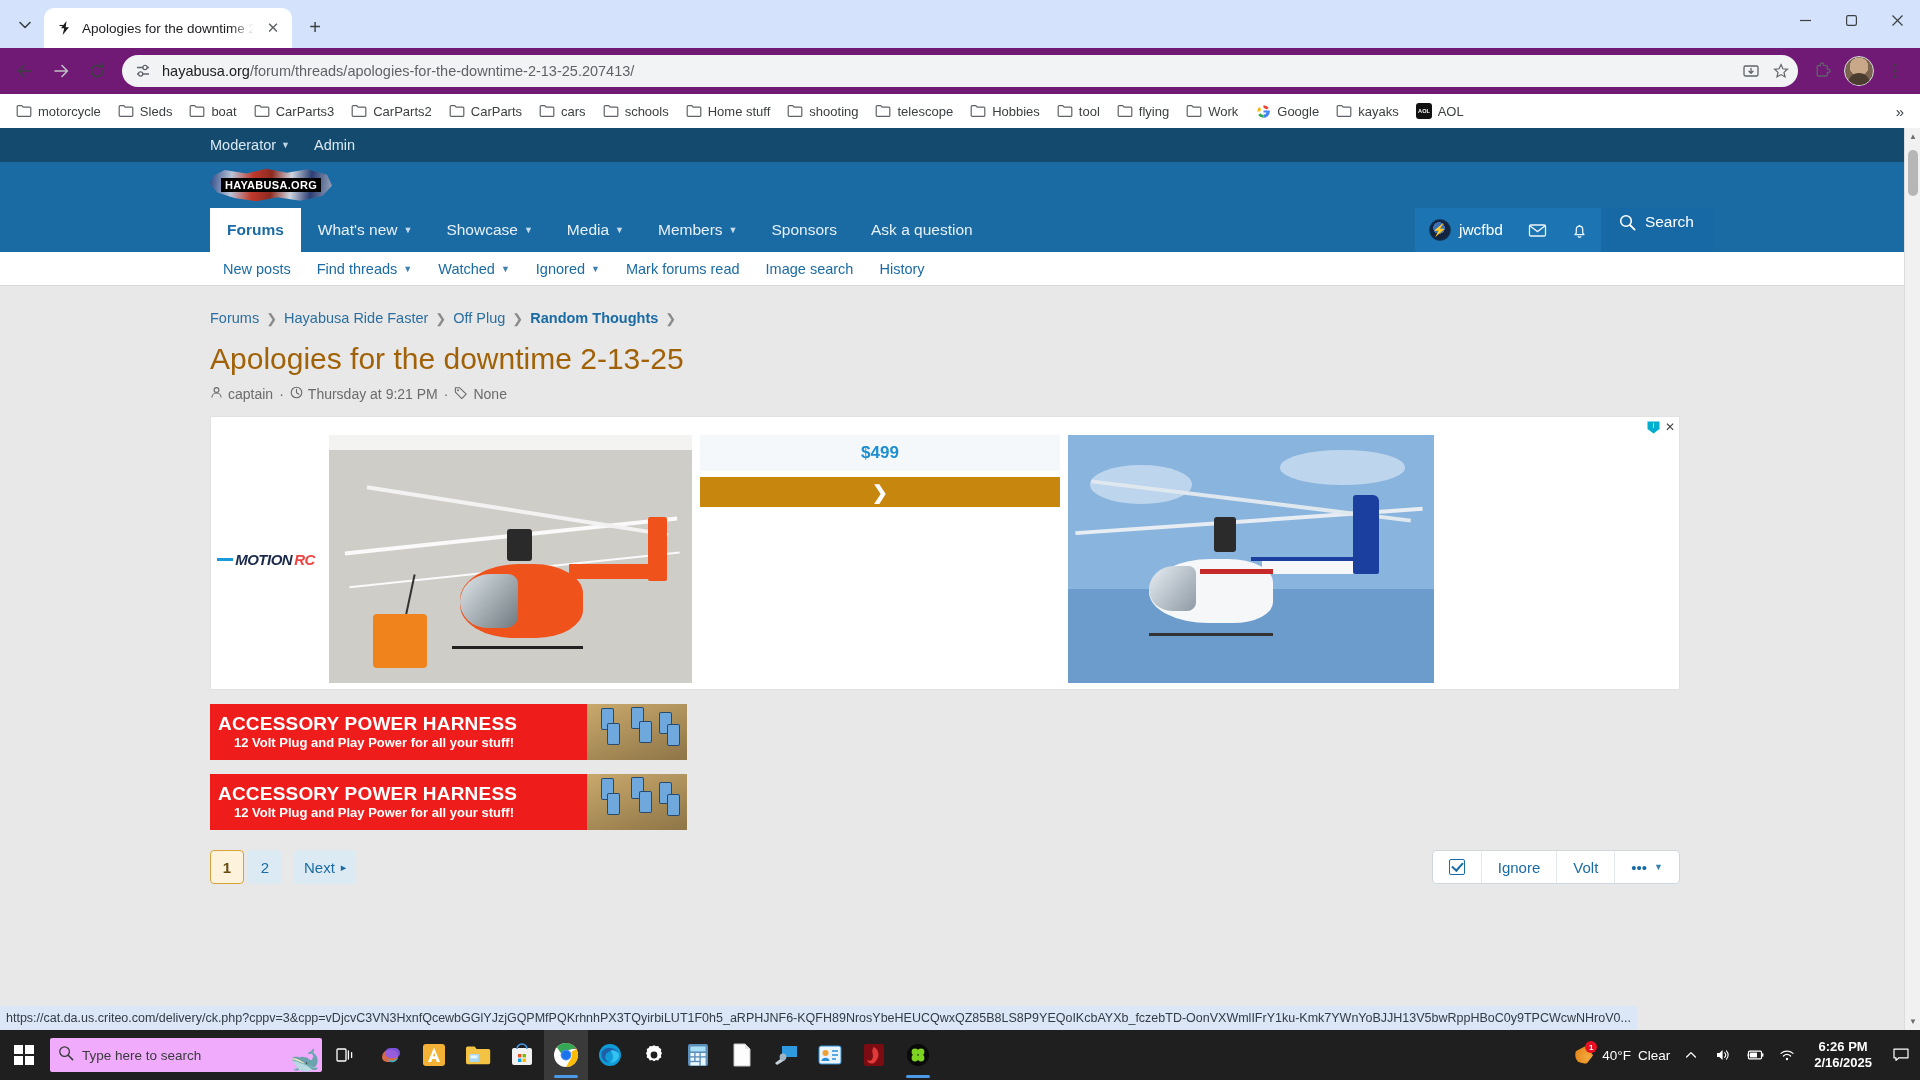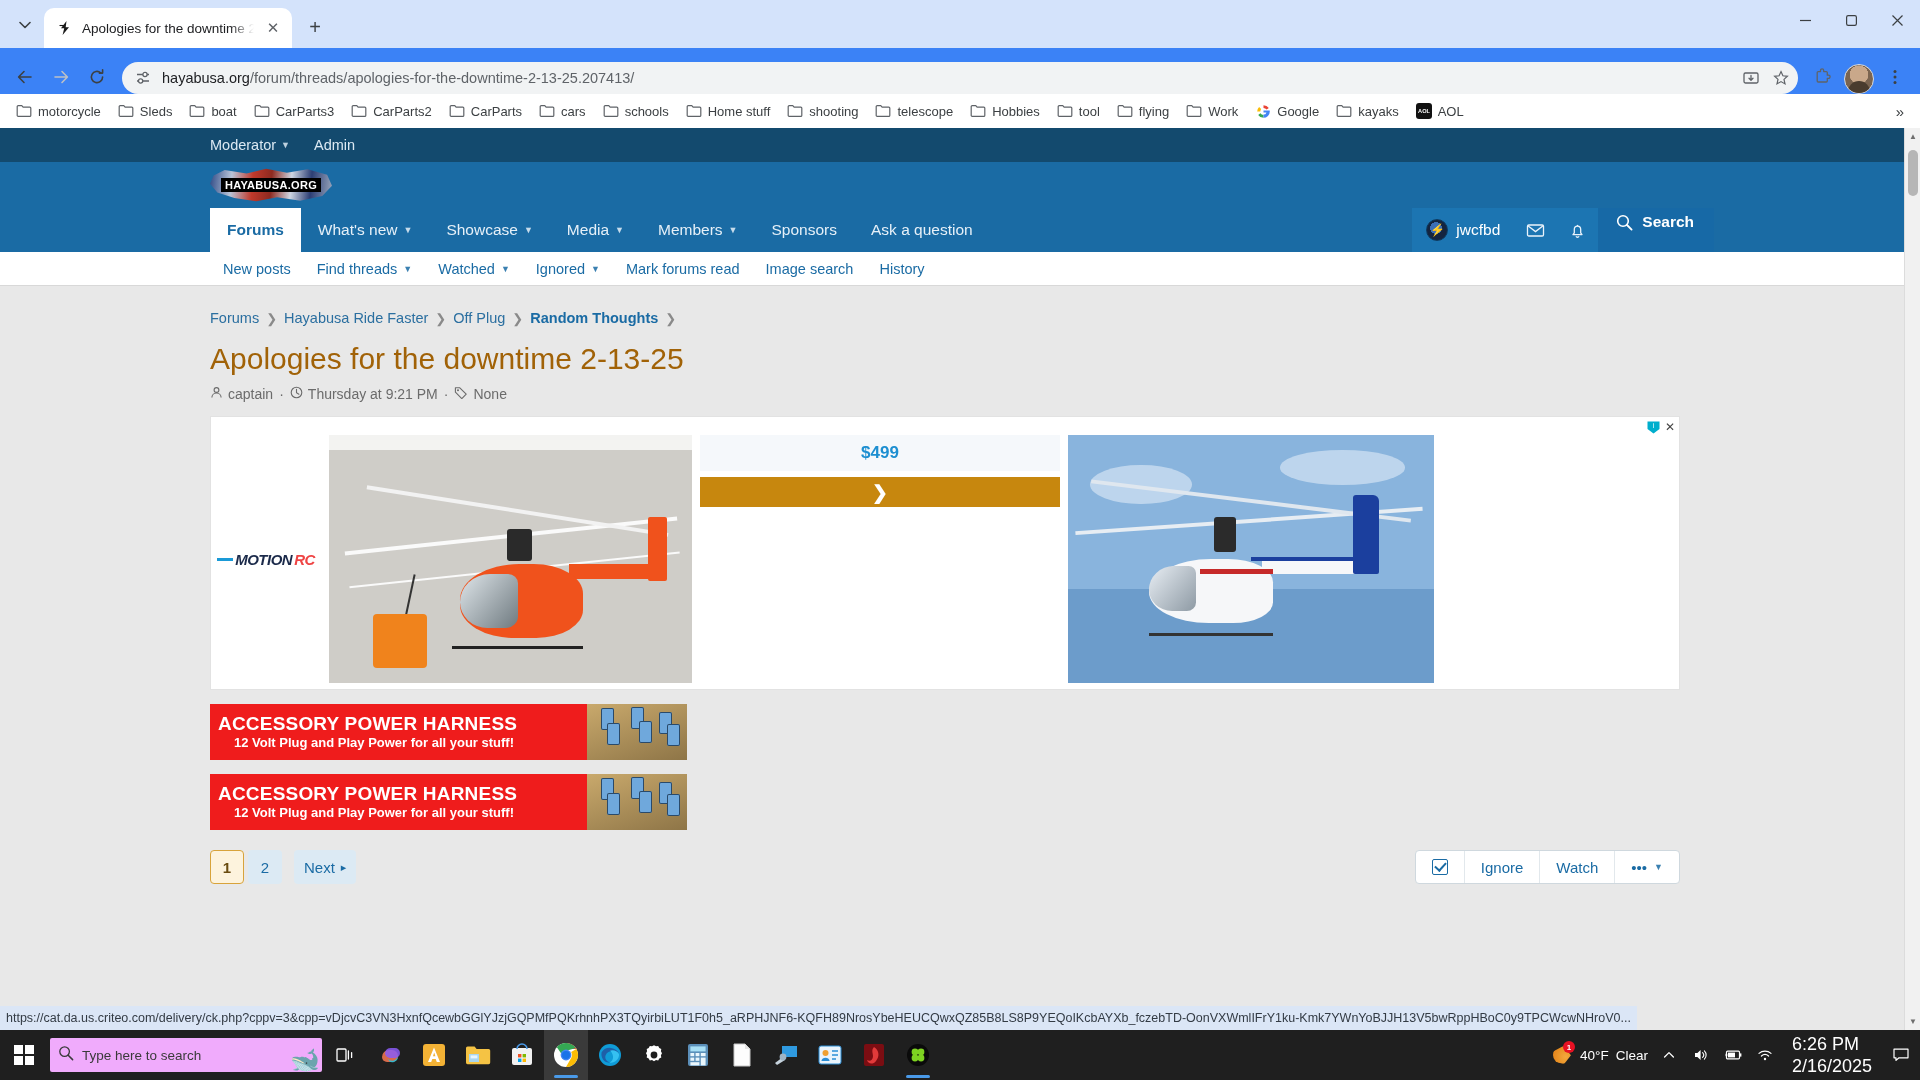--- a/index.html
+++ b/index.html
@@ -38,21 +38,21 @@
     align-items: center; justify-content: center; font-size: 15px; color: #5f6368; cursor: pointer;
   }
   .new-tab-btn {
     width: 30px; height: 30px; margin: 0 0 6px 8px; border-radius: 50%;
     display: flex; align-items: center; justify-content: center;
     font-size: 20px; color: #3c4043; cursor: pointer; font-weight: 300;
   }
   .wincontrols { position: absolute; right: 0; top: 0; display: flex; height: 40px; }
   .wc { width: 46px; height: 40px; display: flex; align-items: center; justify-content: center; color: #3c4043; cursor: pointer; }
 
-  .toolbar { height: 46px; background: #3b82f6; display: flex; align-items: flex-end; padding: 0 8px; gap: 2px; }
+  .toolbar { height: 46px; background: #701a75; display: flex; align-items: center; padding: 0 8px; gap: 2px; }
   .tb-btn {
     width: 34px; height: 34px; border-radius: 50%; display: flex;
     align-items: center; justify-content: center; color: #5f6368; cursor: pointer; flex: 0 0 34px;
   }
   .tb-btn.disabled { color: #bdc1c6; }
   .omnibox {
     flex: 1; height: 32px; background: #f1f3f4; border-radius: 16px;
     display: flex; align-items: center; padding: 0 6px 0 10px; margin: 0 6px; gap: 8px;
     cursor: text;
   }
@@ -102,21 +102,21 @@
   .caret { font-size: 9px; opacity: .85; }
   .nav-right { margin-left: auto; display: flex; align-items: stretch; padding-right: 190px; }
   .nav-user { display: flex; align-items: center; gap: 8px; padding: 0 14px; background: #1c75b2; color: #fff; font-size: 15.5px; cursor: pointer; }
   .user-av {
     width: 22px; height: 22px; border-radius: 50%;
     background: radial-gradient(circle at 45% 40%, #3d6fb5 0 35%, #14243f 36% 100%);
     border: 1px solid #0d3a60; display: flex; align-items: center; justify-content: center;
     font-size: 12px; color: #cfe3f5;
   }
   .nav-icobtn { width: 42px; background: #1c75b2; display: flex; align-items: center; justify-content: center; color: #eaf3fb; cursor: pointer; }
-  .nav-search { display: flex; align-items: center; gap: 9px; padding: 0 20px 16px 18px; background: #1769a6; color: #fff; font-size: 15.5px; cursor: pointer; font-weight: bold; }
+  .nav-search { display: flex; align-items: center; gap: 9px; padding: 0 20px 16px 18px; background: #1769a6; color: #fff; font-size: 15.5px; cursor: pointer; }
 
   .subnav { background: #fff; height: 34px; display: flex; align-items: center; padding-left: 210px; gap: 0; border-bottom: 1px solid #d8d8d8; }
   .subnav a { color: #1a6ba4; font-size: 14.5px; text-decoration: none; padding: 0 13px; display: flex; align-items: center; gap: 6px; cursor: pointer; }
 
   .content { padding: 0 0 0 210px; }
   .crumbs { display: flex; align-items: center; gap: 7px; padding: 24px 0 0 0; font-size: 14.5px; }
   .crumbs a { color: #2b6fa0; text-decoration: none; cursor: pointer; }
   .crumbs a.cur { font-weight: 700; color: #1a6ba4; }
   .crumbs .sep { color: #8a8a8a; font-size: 13px; }
 
@@ -237,21 +237,21 @@
   .tb-ico.running::after { content:''; position:absolute; bottom:2px; left:10px; width:24px; height:3px; background:#4a9ae8; border-radius:2px; }
   .tb-ico.active { background: #3a3a3a; }
   .tray { margin-left: auto; display: flex; align-items: center; gap: 10px; padding-right: 6px; color: #fff; }
   .weather { display: flex; align-items: center; gap: 7px; font-size: 13.5px; cursor: pointer; }
   .moon { position: relative; width: 22px; height: 22px; }
   .moon .m { position:absolute; inset:2px; background: radial-gradient(circle at 70% 60%, #f3a93c, #e07b12); border-radius: 50%;
              clip-path: polygon(0 30%, 58% 0, 100% 52%, 62% 100%, 0 86%); }
   .moon .badge { position:absolute; right:-2px; top:-3px; width:12px; height:12px; border-radius:50%; background:#e81123; color:#fff;
                  font-size:8px; display:flex; align-items:center; justify-content:center; font-weight:700; }
   .tray-ico { width: 22px; height: 22px; display: flex; align-items: center; justify-content: center; cursor: pointer; font-size: 14px; }
-  .clock { text-align: left; font-size: 18px; line-height: 1.25; cursor: pointer; padding: 0 6px; }
+  .clock { text-align: center; font-size: 13px; line-height: 1.25; cursor: pointer; padding: 0 6px; font-weight: bold; }
   .notif { width: 26px; height: 26px; display:flex; align-items:center; justify-content:center; cursor:pointer; }
 </style>
 </head>
 <body>
 
 <div class="browser">
 
   <div class="tabstrip">
     <div class="tab-list-btn">
       <svg width="12" height="12" viewBox="0 0 12 12">
@@ -740,21 +740,21 @@
               </div>
             </div>
           <div class="actions" id="actions">
               <div class="act">
                 <span class="chk"></span>
               </div>
               <div class="act">
                 <span>Ignore</span>
               </div>
               <div class="act">
-                <span>Watch</span>
+                <span>Volt</span>
               </div>
               <div class="act">
                 <span>•••</span>
                 <span class="caret" style="margin-left:7px">▼</span>
               </div>
             </div>
         </div>
       </div>
     </div>
 

